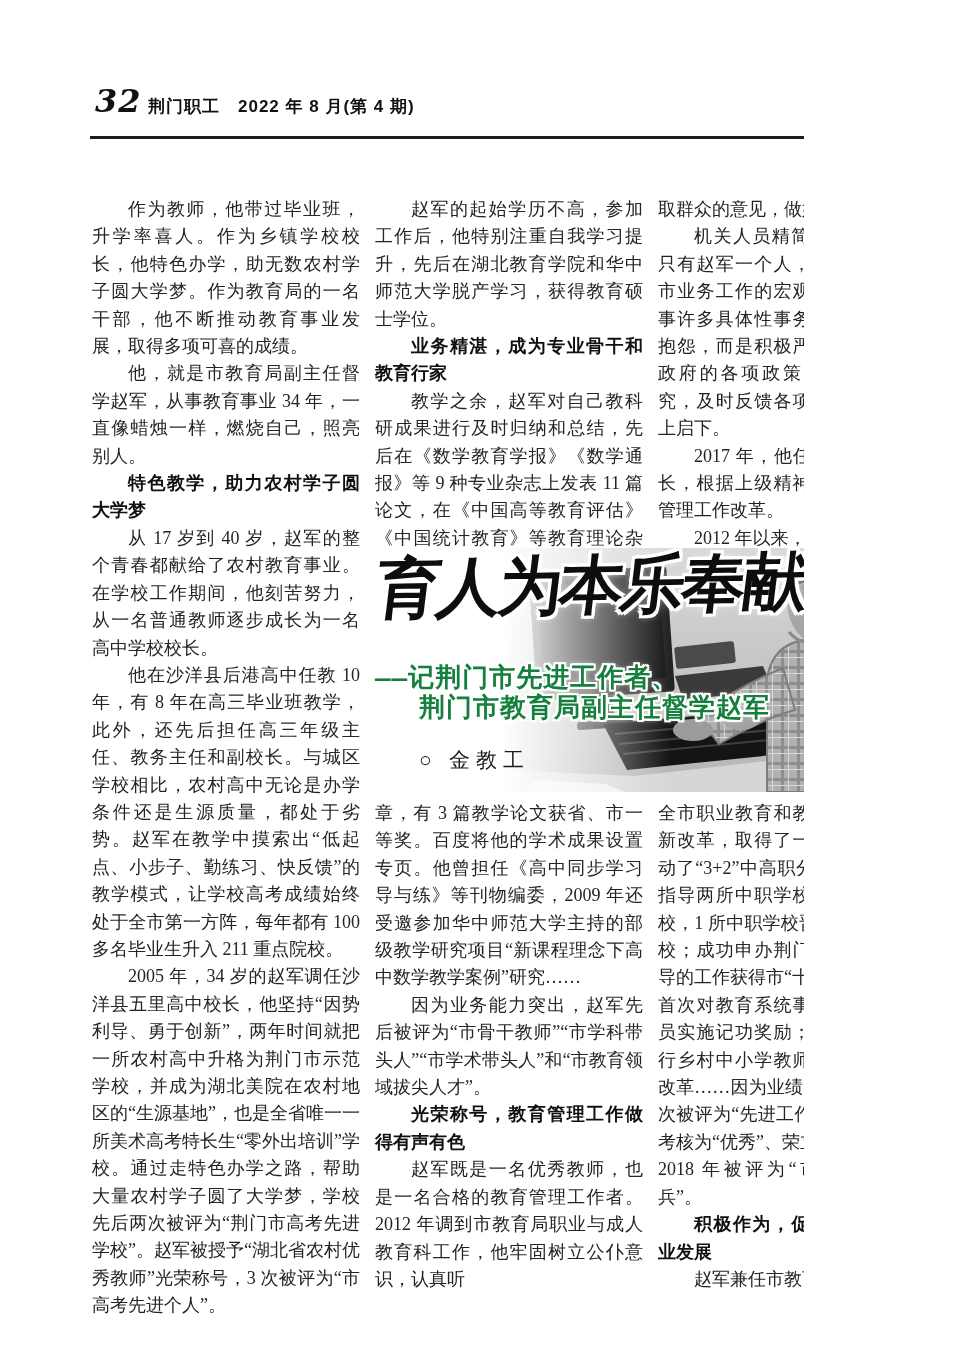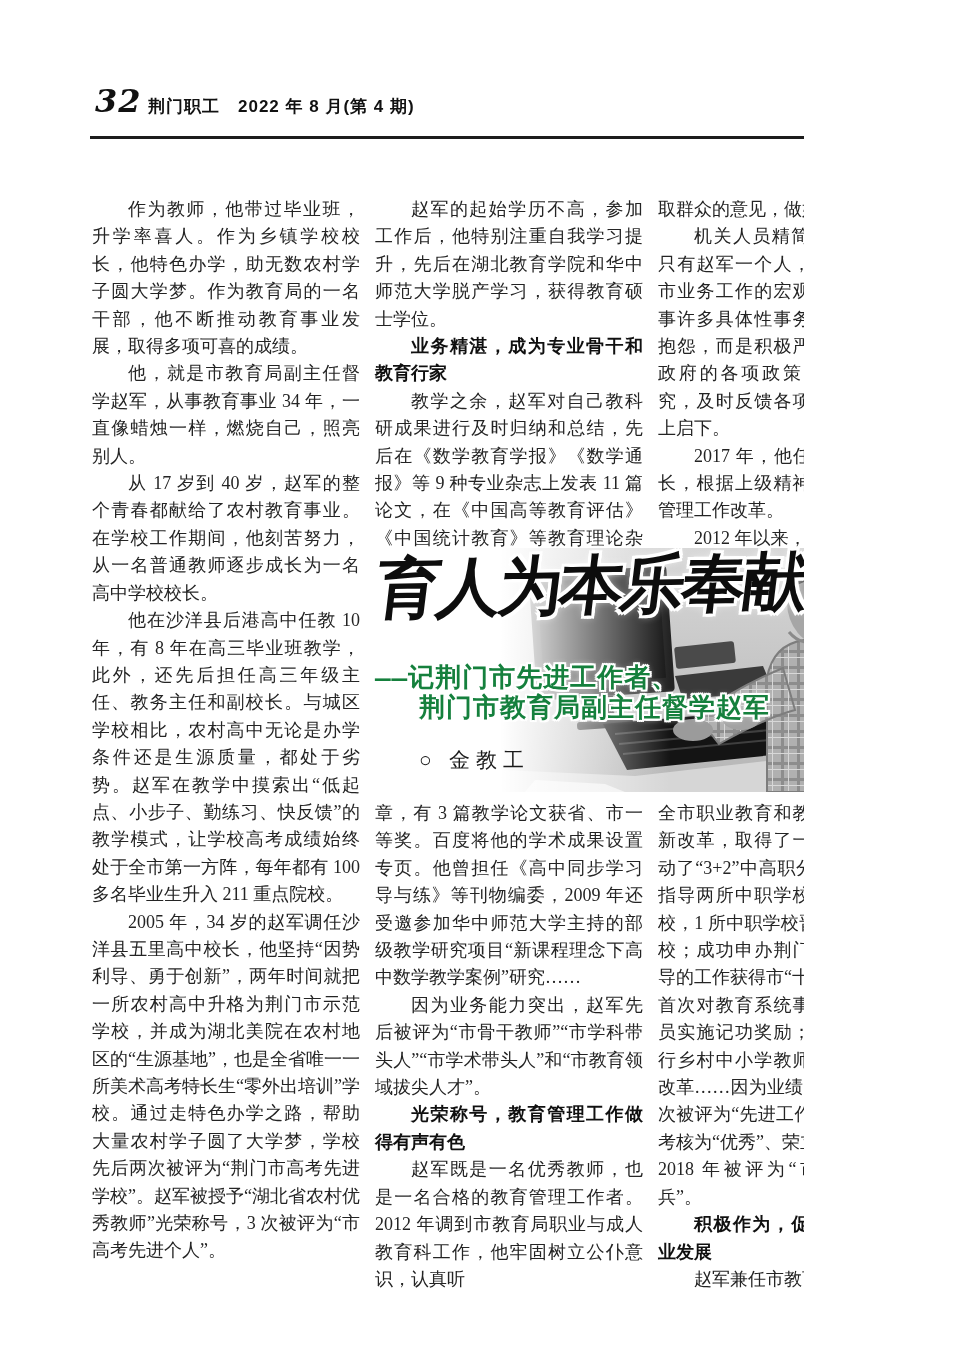--- a/index.html
+++ b/index.html
@@ -85,20 +85,21 @@
 
   <div class="page-num">32</div>
   <div class="journal-line">
     <span>荆门职工</span><span class="issue">2022 年 8 月(第 4 期)</span>
   </div>
   <div class="header-rule"></div>
 
   <div id="col1" class="col">
       <p class="para p-body">作为教师，他带过毕业班，升学率喜人。作为乡镇学校校长，他特色办学，助无数农村学子圆大学梦。作为教育局的一名干部，他不断推动教育事业发展，取得多项可喜的成绩。</p>
       <p class="para p-body">他，就是市教育局副主任督学赵军，从事教育事业 34 年，一直像蜡烛一样，燃烧自己，照亮别人。</p>
+      <p class="para p-heading">特色教学，助力农村学子圆大学梦</p>
       <p class="para p-body">从 17 岁到 40 岁，赵军的整个青春都献给了农村教育事业。在学校工作期间，他刻苦努力，从一名普通教师逐步成长为一名高中学校校长。</p>
       <p class="para p-body">他在沙洋县后港高中任教 10 年，有 8 年在高三毕业班教学，此外，还先后担任高三年级主任、教务主任和副校长。与城区学校相比，农村高中无论是办学条件还是生源质量，都处于劣势。赵军在教学中摸索出“低起点、小步子、勤练习、快反馈”的教学模式，让学校高考成绩始终处于全市第一方阵，每年都有 100 多名毕业生升入 211 重点院校。</p>
       <p class="para p-body">2005 年，34 岁的赵军调任沙洋县五里高中校长，他坚持“因势利导、勇于创新”，两年时间就把一所农村高中升格为荆门市示范学校，并成为湖北美院在农村地区的“生源基地”，也是全省唯一一所美术高考特长生“零外出培训”学校。通过走特色办学之路，帮助大量农村学子圆了大学梦，学校先后两次被评为“荆门市高考先进学校”。赵军被授予“湖北省农村优秀教师”光荣称号，3 次被评为“市高考先进个人”。</p>
     </div>
   <div id="col2-top" class="col">
       <p class="para p-body">赵军的起始学历不高，参加工作后，他特别注重自我学习提升，先后在湖北教育学院和华中师范大学脱产学习，获得教育硕士学位。</p>
       <p class="para p-heading">业务精湛，成为专业骨干和教育行家</p>
       <p class="para p-body">教学之余，赵军对自己教科研成果进行及时归纳和总结，先后在《数学教育学报》《数学通报》等 9 种专业杂志上发表 11 篇论文，在《中国高等教育评估》《中国统计教育》等教育理论杂志上发表 6 篇文</p>
     </div>
   <div id="col3-top" class="col">

